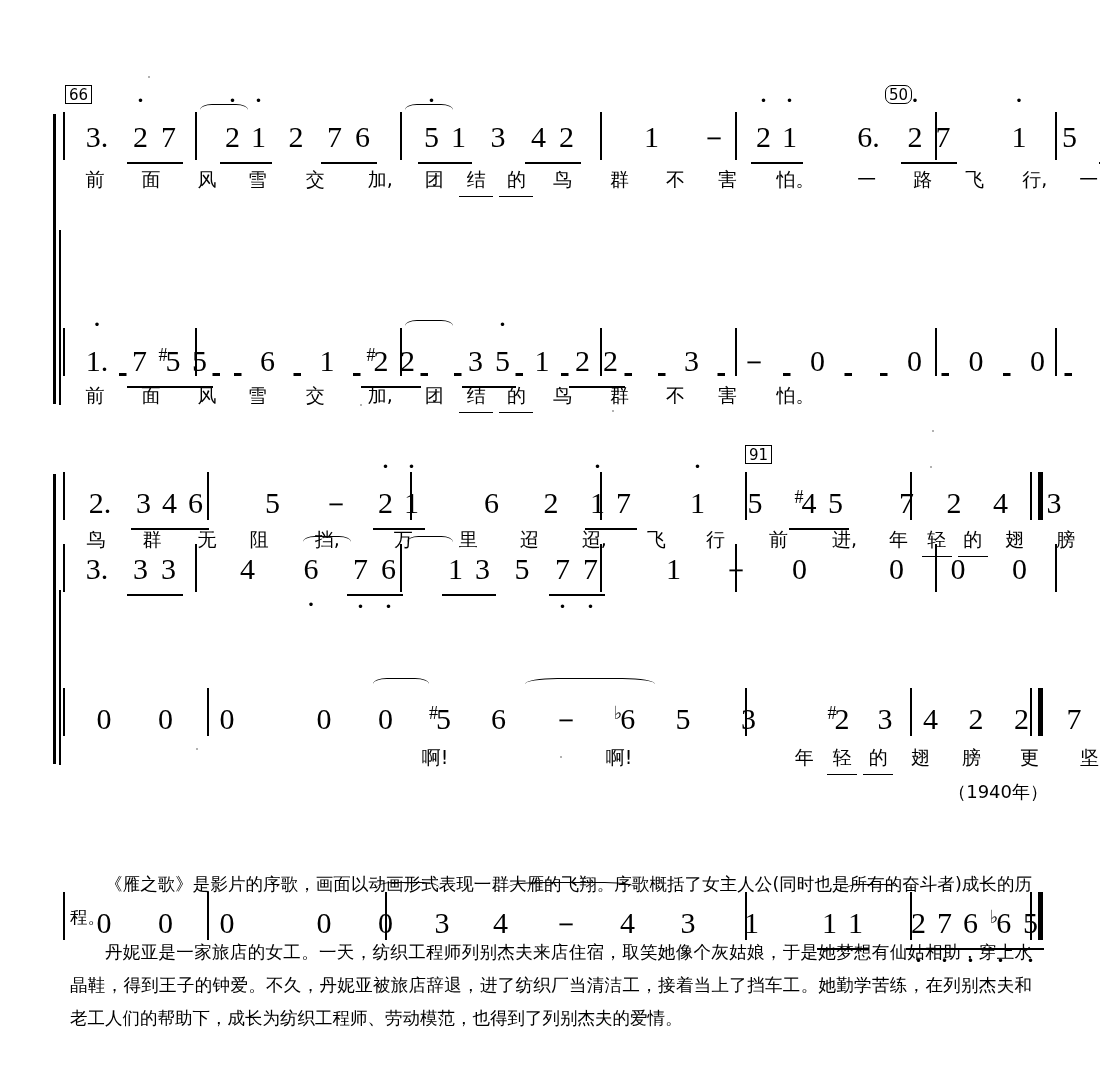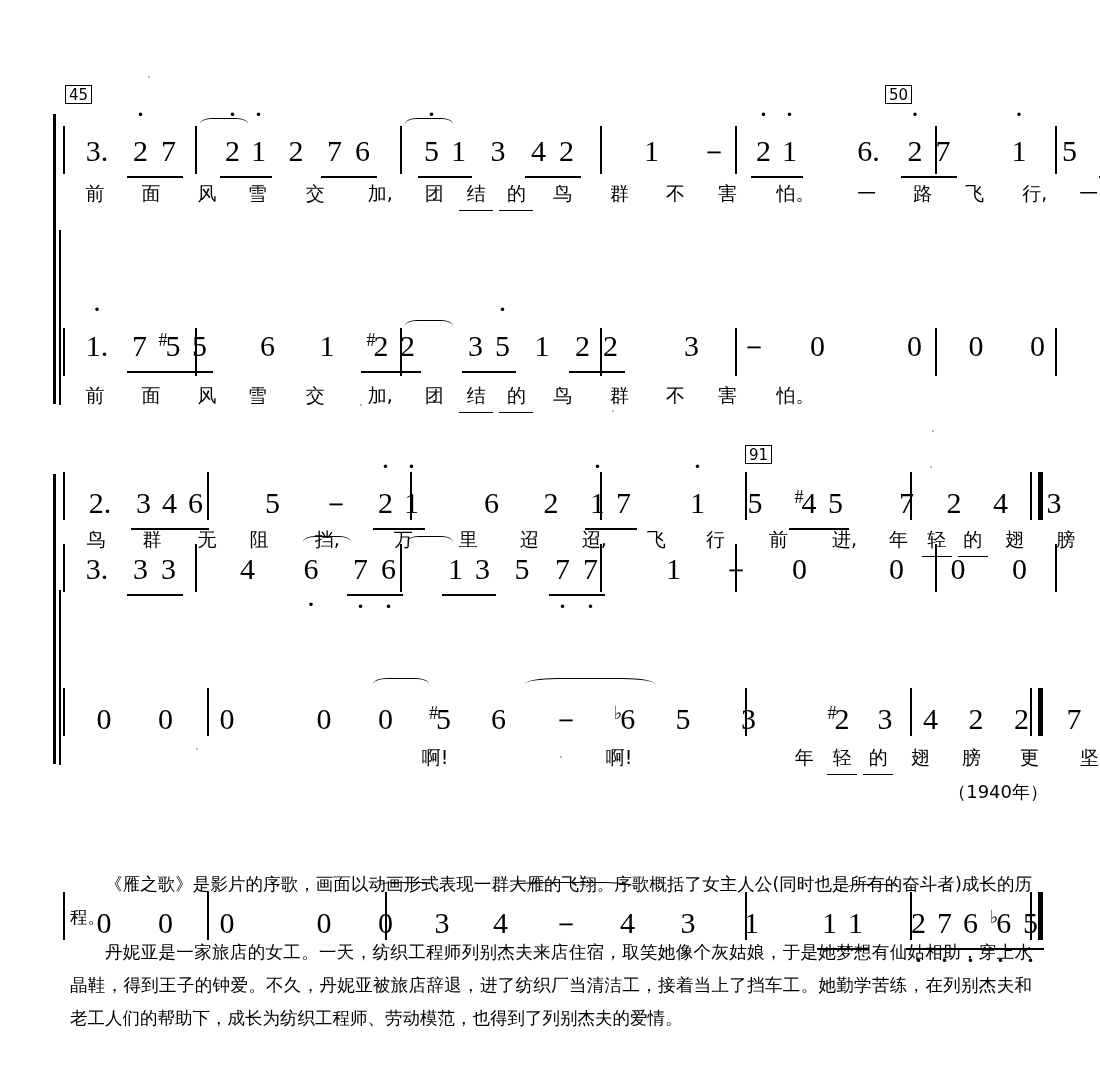--- a/index.html
+++ b/index.html
@@ -162,27 +162,27 @@
     border-radius: 50%;
   }
 </style>
 </head>
 <body>
 
 <div class="page">
 
   <div class="system" style="top:100px;">
 
-    <div class="rehearsal" style="left:10px; top:-15px;">45</div>
-    <div class="rehearsal" style="left:830px; top:-15px;">50</div>
+    <div class="rehearsal" style="left:10px; top:-15px;">66</div>
+    <div class="rehearsal" style="left:830px; top:-15px;border-radius:7px;">50</div>
 
     <div class="brace" style="left:-2px; top:14px; width:3px; height:290px;"></div>
     <div class="brace" style="left:4px; top:130px; width:2px; height:175px;"></div>
 
-    <div class="staff-row" style="top:14px;">
+    <div class="staff-row" style="top:0;">
       <div class="barline" style="left:8px;  top:12px; height:48px;"></div>
       <div class="barline" style="left:140px;top:12px; height:48px;"></div>
       <div class="barline" style="left:345px;top:12px; height:48px;"></div>
       <div class="barline" style="left:545px;top:12px; height:48px;"></div>
       <div class="barline" style="left:680px;top:12px; height:48px;"></div>
       <div class="barline" style="left:880px;top:12px; height:48px;"></div>
       <div class="barline" style="left:1000px;top:12px; height:48px;"></div>
 
       <div class="notes" style="top:14px; left:20px;">
         <span class="n" style="width:44px;">3.</span>
@@ -242,21 +242,21 @@
 
     <div class="staff-row" style="top:108px;">
       <div class="barline" style="left:8px;  top:12px; height:48px;"></div>
       <div class="barline" style="left:140px;top:12px; height:48px;"></div>
       <div class="barline" style="left:345px;top:12px; height:48px;"></div>
       <div class="barline" style="left:545px;top:12px; height:48px;"></div>
       <div class="barline" style="left:680px;top:12px; height:48px;"></div>
       <div class="barline" style="left:880px;top:12px; height:48px;"></div>
       <div class="barline" style="left:1000px;top:12px; height:48px;"></div>
 
-      <div class="notes" style="top:1px; left:20px;">
+      <div class="notes" style="top:16px; left:20px;text-decoration:underline;">
         <span class="n dot-hi" style="width:44px;">1.</span>
         <span class="n beam1" style="width:26px;">7</span><span class="n beam1" style="width:34px;"><span class="acc">#</span>5</span><span class="n beam1" style="width:26px;">5</span>
         <span class="n" style="width:14px;"></span>
         <span class="n" style="width:52px;">6</span>
         <span class="n" style="width:52px;">1</span>
         <span class="n beam1" style="width:34px;"><span class="acc">#</span>2</span><span class="n beam1" style="width:26px;">2</span>
         <span class="n" style="width:26px;"></span>
         <span class="n beam1" style="width:28px;">3</span><span class="n beam1 dot-hi" style="width:26px;">5</span>
         <span class="n" style="width:38px;">1</span>
         <span class="n beam1" style="width:28px;">2</span><span class="n beam1" style="width:28px;">2</span>

